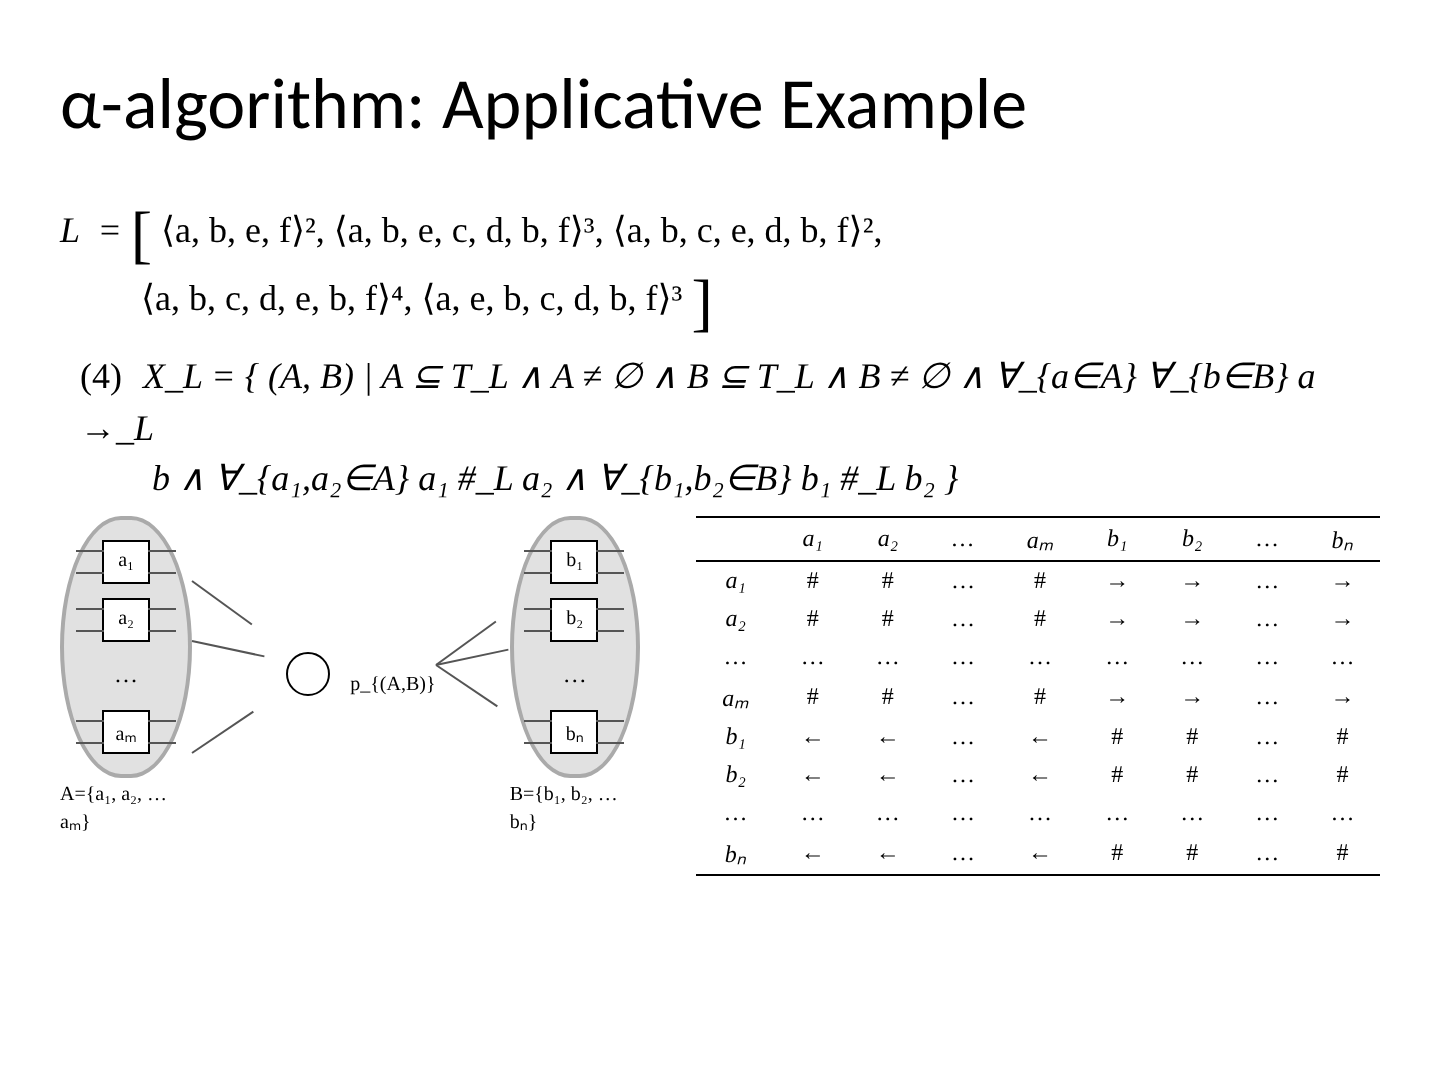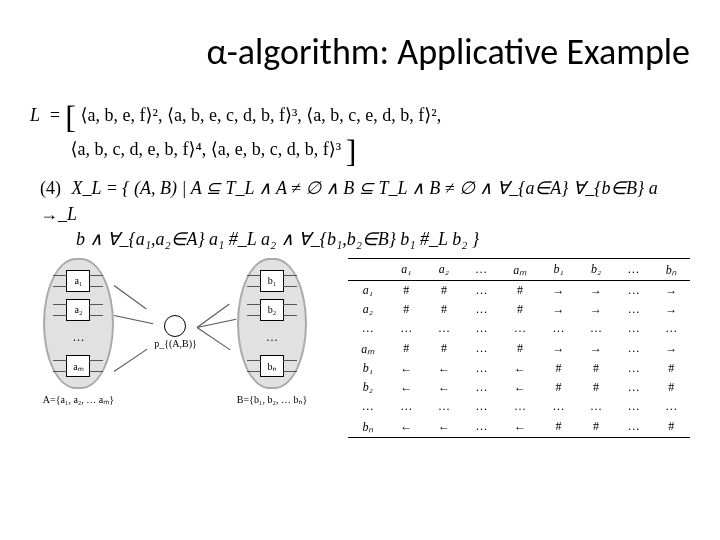--- a/index.html
+++ b/index.html
@@ -1,33 +1,33 @@
 <!DOCTYPE html>
 <html><head>
 <meta charset="utf-8">
 <style>
   body{margin:0;font-family:"Times New Roman",serif;background:#fff;color:#000;width:720px;height:540px;overflow:hidden}
   .slide{padding:20px 30px 10px 30px}
-  .title{font-family:Calibri,Arial,sans-serif;font-size:36px;font-weight:400;text-align:right;margin:10px 0 20px 0}
+  .title{font-family:Calibri,Arial,sans-serif;font-size:36px;font-weight:400;text-align:left;margin:10px 0 20px 0}
   .math{font-family:"Times New Roman",serif;font-style:italic;font-size:18px}
   .L-def{margin:24px 0 5px 0;line-height:1.9}
   .L-def .L{font-style:italic}
   .seq{font-style:normal}
   .X-def{margin:10px 0 2px 10px;font-size:18px;line-height:1.4}
   .item-no{font-style:normal;margin-right:6px}
   .lower{display:flex;margin-top:6px;gap:28px;align-items:flex-start}
   .diagram{width:290px;font-size:10px}
   .dia-row{display:flex;align-items:center;justify-content:center}
   .cloud{background:#e1e1e1;border:2px solid #aaa;border-radius:48%/52%;padding:10px 6px;display:flex;flex-direction:column;gap:7px;align-items:center;position:relative}
   .box{background:#fff;border:1px solid #000;width:22px;height:20px;font-size:10px;display:flex;align-items:center;justify-content:center;font-style:normal;position:relative}
   .box.dots{border:none;background:transparent;font-size:12px}
   .circ{width:20px;height:20px;border:1px solid #000;border-radius:50%;margin:0 10px;background:#fff}
   .plabel{font-size:10px;font-style:normal;margin-top:1px}
   .setlabel{font-size:10px;font-style:normal;margin-top:3px;text-align:left}
-  .mid-col{display:flex;flex-direction:column;align-items:flex-start}
+  .mid-col{display:flex;flex-direction:row;align-items:flex-end}
 
   .arrow{position:absolute;width:14px;height:1px;background:#555}
   .arrow.in{left:-14px}
   .arrow.out{right:-14px}
   .box .arrow.in{top:4px}
   .box .arrow.out{top:4px}
   .box .arrow.in.a2{top:15px}
   .box .arrow.out.a2{top:15px}
 
   .conn{position:relative;width:40px;height:130px}

